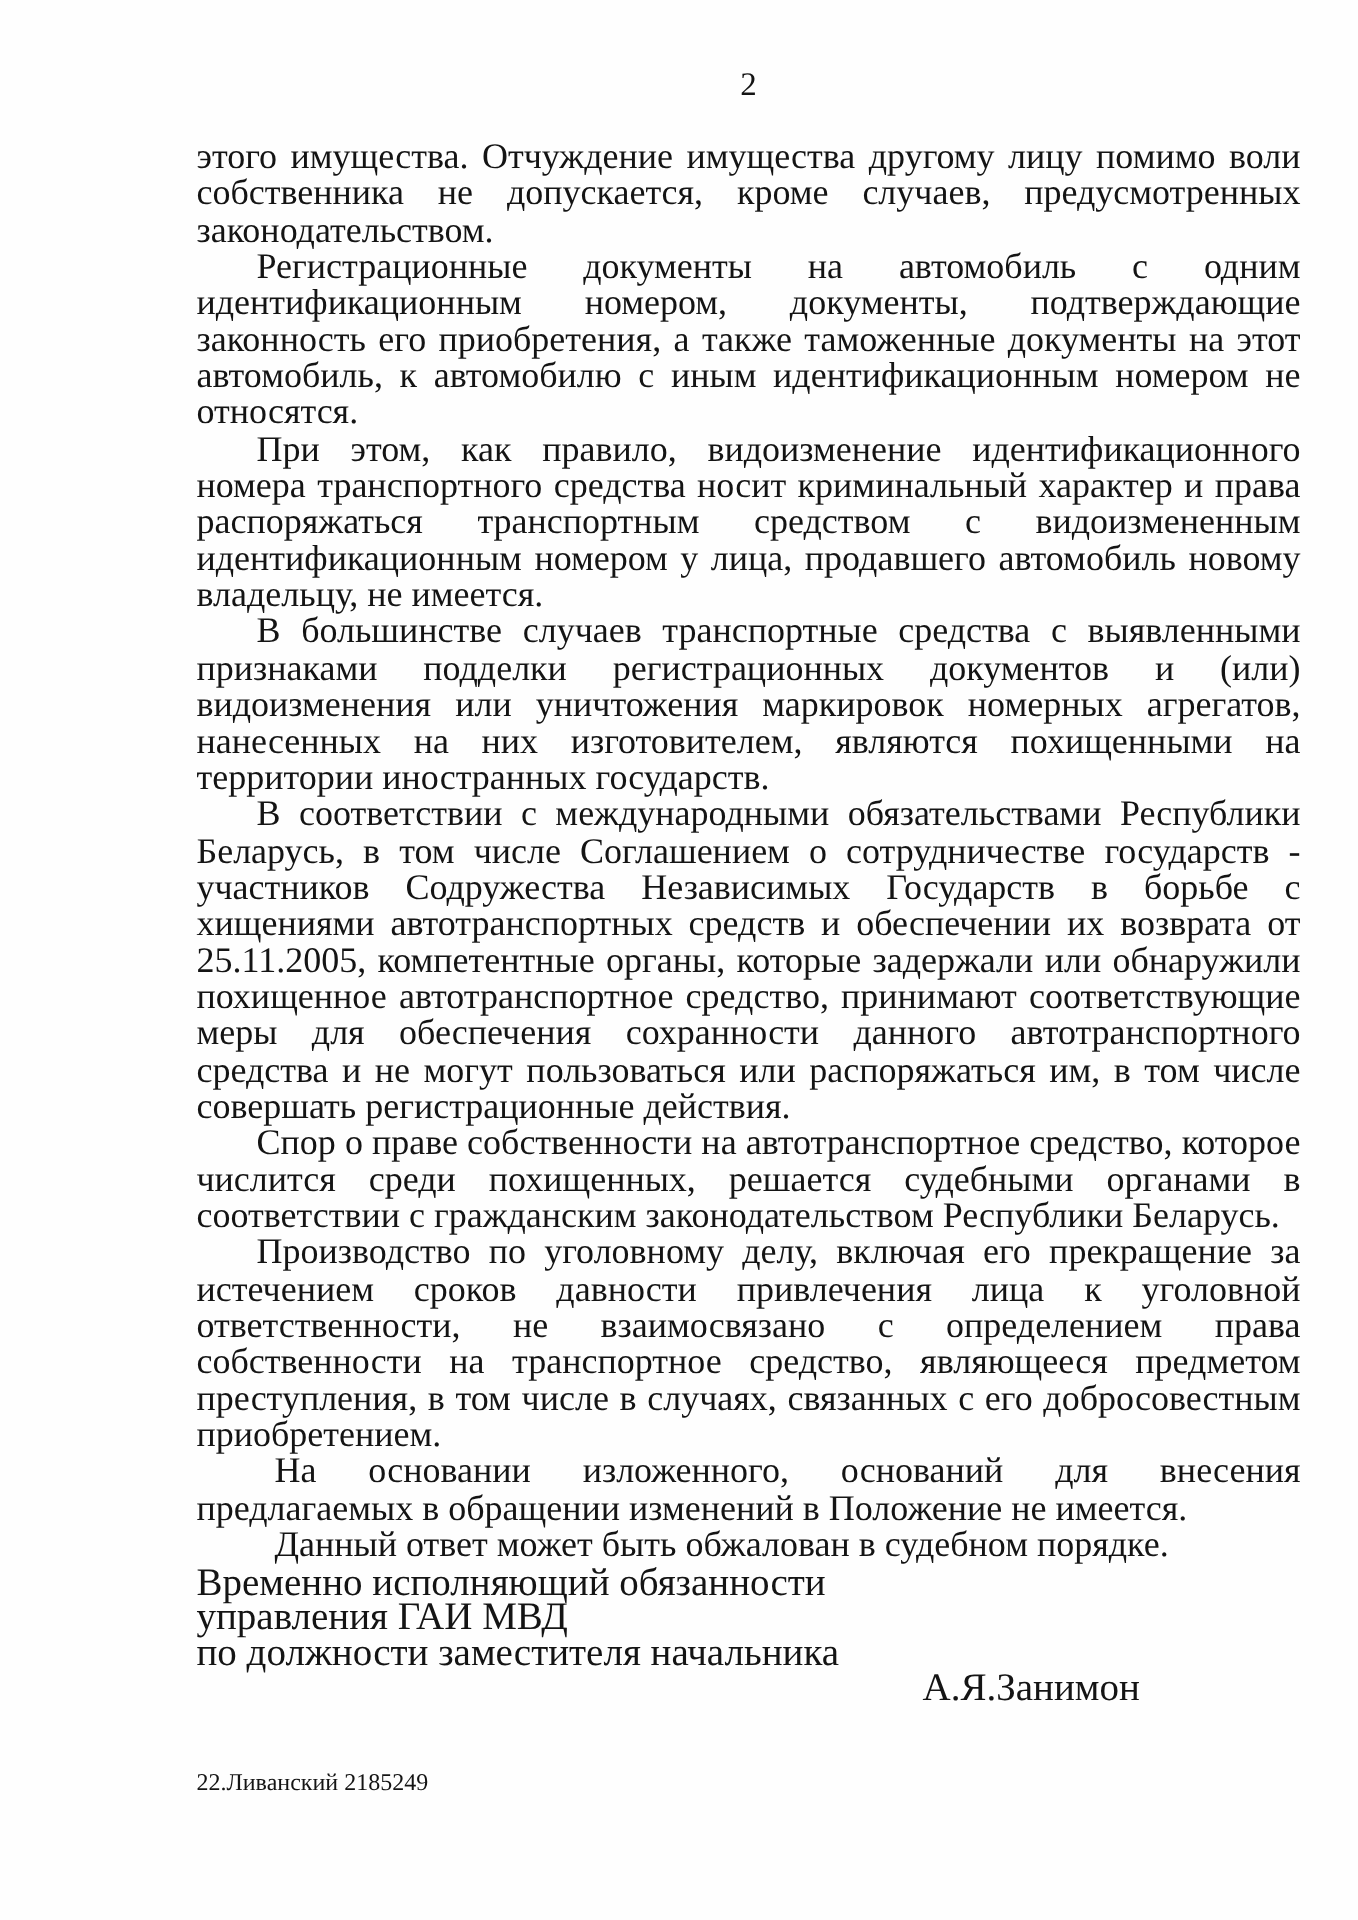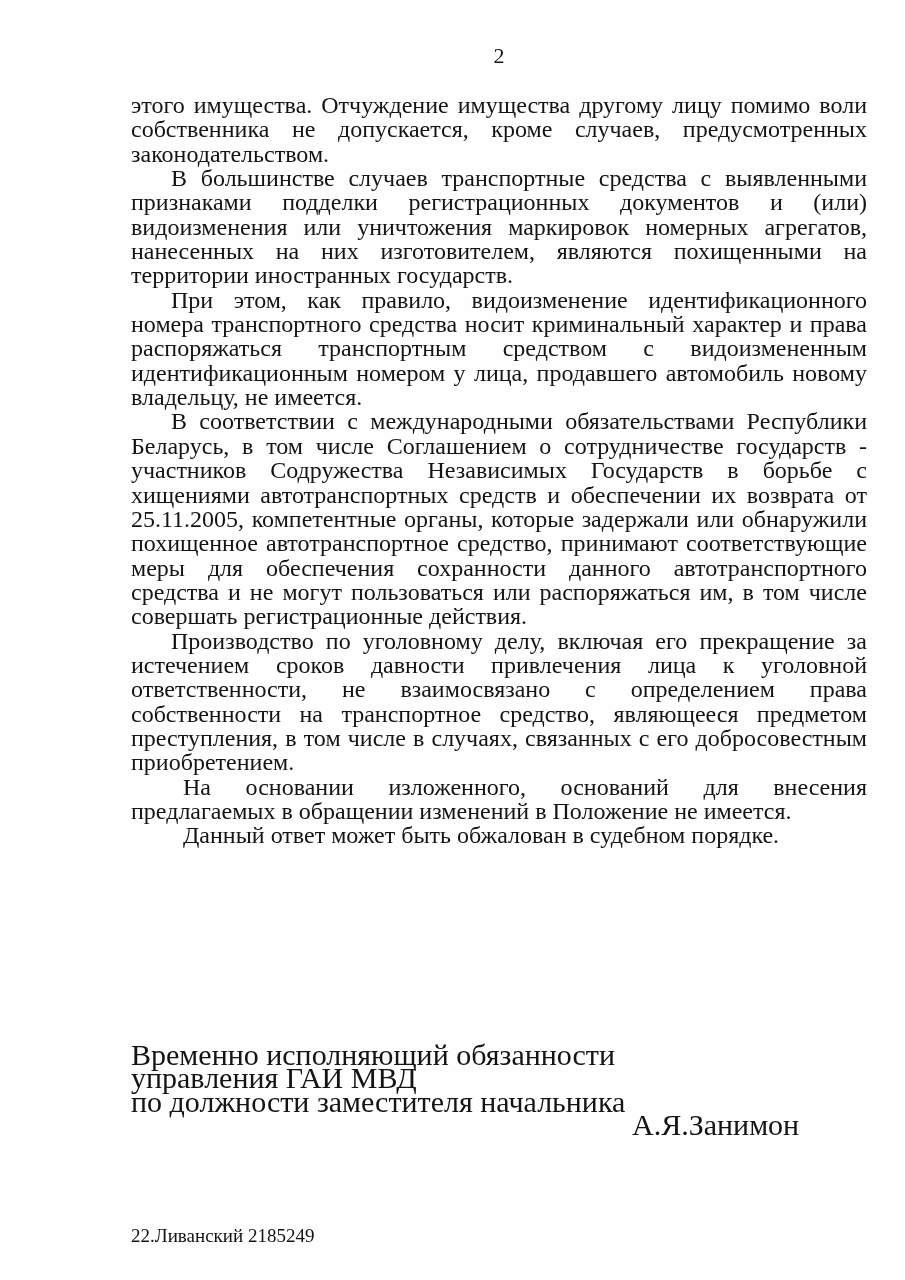--- a/index.html
+++ b/index.html
@@ -38,52 +38,54 @@
     text-align: justify;
   }
   .body-text p.indent    { text-indent: 40px; }
   .body-text p.indent-lg { text-indent: 52px; }
 
   .signature {
     position: absolute;
     top: 1043px;
     left: 131px;
     width: 736px;
-    font-size: 30px;
+    font-size: 26px;
     line-height: 23.4px;
   }
   .sig-row { position: relative; }
   .sig-name {
     position: absolute;
-    left: 501px;
+    left: 484px;
     top: 0;
     white-space: nowrap;
     text-align: center;
   }
 
   .doc-footer {
     position: absolute;
-    top: 1225px;
+    top: 1178px;
     left: 131px;
-    font-size: 19px;
+    font-size: 16px;
     line-height: 22px;
   }
 </style>
 </head>
 <body>
 
 <div class="page">
 
   <div class="page-number">2</div>
 
   <div class="body-text">
     <p>этого имущества. Отчуждение имущества другому лицу помимо воли собственника не допускается, кроме случаев, предусмотренных законодательством.</p>
+    <p class="indent">Регистрационные документы на автомобиль с одним идентификационным номером, документы, подтверждающие законность его приобретения, а также таможенные документы на этот автомобиль, к автомобилю с иным идентификационным номером не относятся.</p>
+    <p class="indent">При этом, как правило, видоизменение идентификационного номера транспортного средства носит криминальный характер и права распоряжаться транспортным средством с видоизмененным идентификационным номером у лица, продавшего автомобиль новому владельцу, не имеется.</p>
     <p class="indent">В большинстве случаев транспортные средства с выявленными признаками подделки регистрационных документов и (или) видоизменения или уничтожения маркировок номерных агрегатов, нанесенных на них изготовителем, являются похищенными на территории иностранных государств.</p>
-    <p class="indent">При этом, как правило, видоизменение идентификационного номера транспортного средства носит криминальный характер и права распоряжаться транспортным средством с видоизмененным идентификационным номером у лица, продавшего автомобиль новому владельцу, не имеется.</p>
     <p class="indent">В соответствии с международными обязательствами Республики Беларусь, в том числе Соглашением о сотрудничестве государств - участников Содружества Независимых Государств в борьбе с хищениями автотранспортных средств и обеспечении их возврата от 25.11.2005, компетентные органы, которые задержали или обнаружили похищенное автотранспортное средство, принимают соответствующие меры для обеспечения сохранности данного автотранспортного средства и не могут пользоваться или распоряжаться им, в том числе совершать регистрационные действия.</p>
+    <p class="indent">Спор о праве собственности на автотранспортное средство, которое числится среди похищенных, решается судебными органами в соответствии с гражданским законодательством Республики Беларусь.</p>
     <p class="indent">Производство по уголовному делу, включая его прекращение за истечением сроков давности привлечения лица к уголовной ответственности, не взаимосвязано с определением права собственности на транспортное средство, являющееся предметом преступления, в том числе в случаях, связанных с его добросовестным приобретением.</p>
     <p class="indent-lg">На основании изложенного, оснований для внесения предлагаемых в обращении изменений в Положение не имеется.</p>
     <p class="indent-lg">Данный ответ может быть обжалован в судебном порядке.</p>
   </div>
 
   <div class="signature">
     <div>Временно исполняющий обязанности</div>
     <div>управления ГАИ МВД</div>
     <div>по должности заместителя начальника</div>
     <div class="sig-row">

